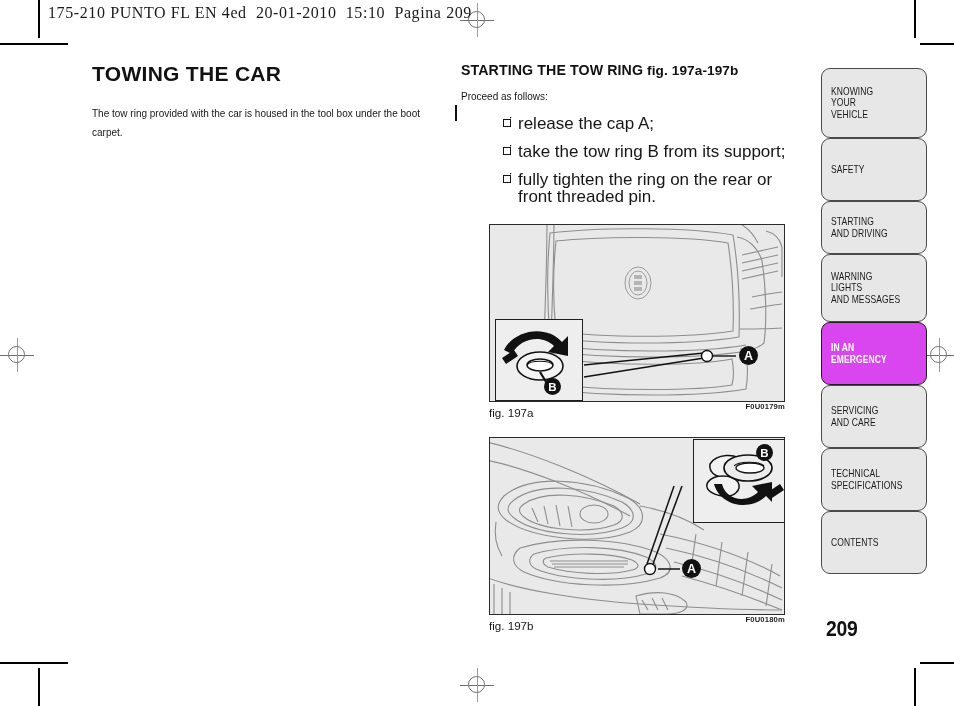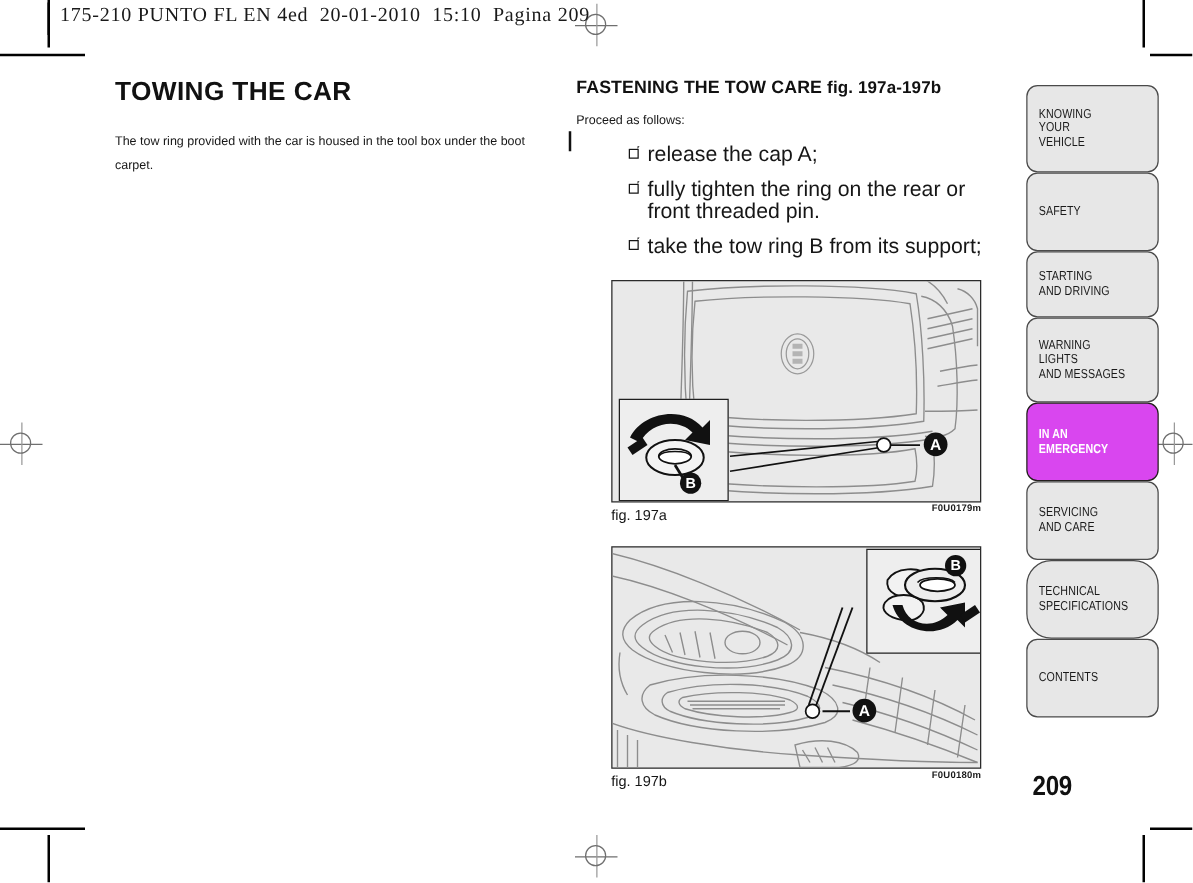--- a/index.html
+++ b/index.html
@@ -184,36 +184,36 @@
   <div class="hdr-text">175-210 PUNTO FL EN 4ed  20-01-2010  15:10  Pagina 209</div>
 
   <div class="col-left">
     <h1 class="title">TOWING THE CAR</h1>
     <p class="body-txt">The tow ring provided with the car is housed in the tool box under the boot carpet.</p>
   </div>
   <div class="col-divider"></div>
 
   <div class="col-right">
     <h2 class="subtitle">
-      <span>FASTENING THE TOW CARE</span>
+      <span>STARTING THE TOW RING</span>
       <span class="fig-ref">fig. 197a-197b</span>
     </h2>
     <p class="lead">Proceed as follows:</p>
     <ul class="steps">
       <li>
         <span class="bullet-sq"></span>
         <span>release the cap A;</span>
       </li>
       <li>
         <span class="bullet-sq"></span>
-        <span>fully tighten the ring on the rear or front threaded pin.</span>
+        <span>take the tow ring B from its support;</span>
       </li>
       <li>
         <span class="bullet-sq"></span>
-        <span>take the tow ring B from its support;</span>
+        <span>fully tighten the ring on the rear or front threaded pin.</span>
       </li>
     </ul>
   </div>
 
   <div class="figure fig-a">
     <div class="fig-box">
       <svg class="fig-svg" width="294" height="176" viewBox="0 0 294 176">
         <g fill="none" stroke="#8d8d8d" stroke-width="1.1">
           <path d="M57 -6 C57 40 55 80 54 120 L54 176"></path>
           <path d="M64 -6 C64 38 62 78 61 118 L61 176"></path>
@@ -341,21 +341,21 @@
 AND MESSAGES</span>
     </div>
     <div class="tab active" style="height:63px;">
       <span>IN AN
 EMERGENCY</span>
     </div>
     <div class="tab" style="height:63px;">
       <span>SERVICING
 AND CARE</span>
     </div>
-    <div class="tab" style="height:63px;border-radius:20px;">
+    <div class="tab" style="height:63px;">
       <span>TECHNICAL
 SPECIFICATIONS</span>
     </div>
     <div class="tab" style="height:63px;">
       <span>CONTENTS</span>
     </div>
   </div>
 
   <div class="page-num">209</div>
 

